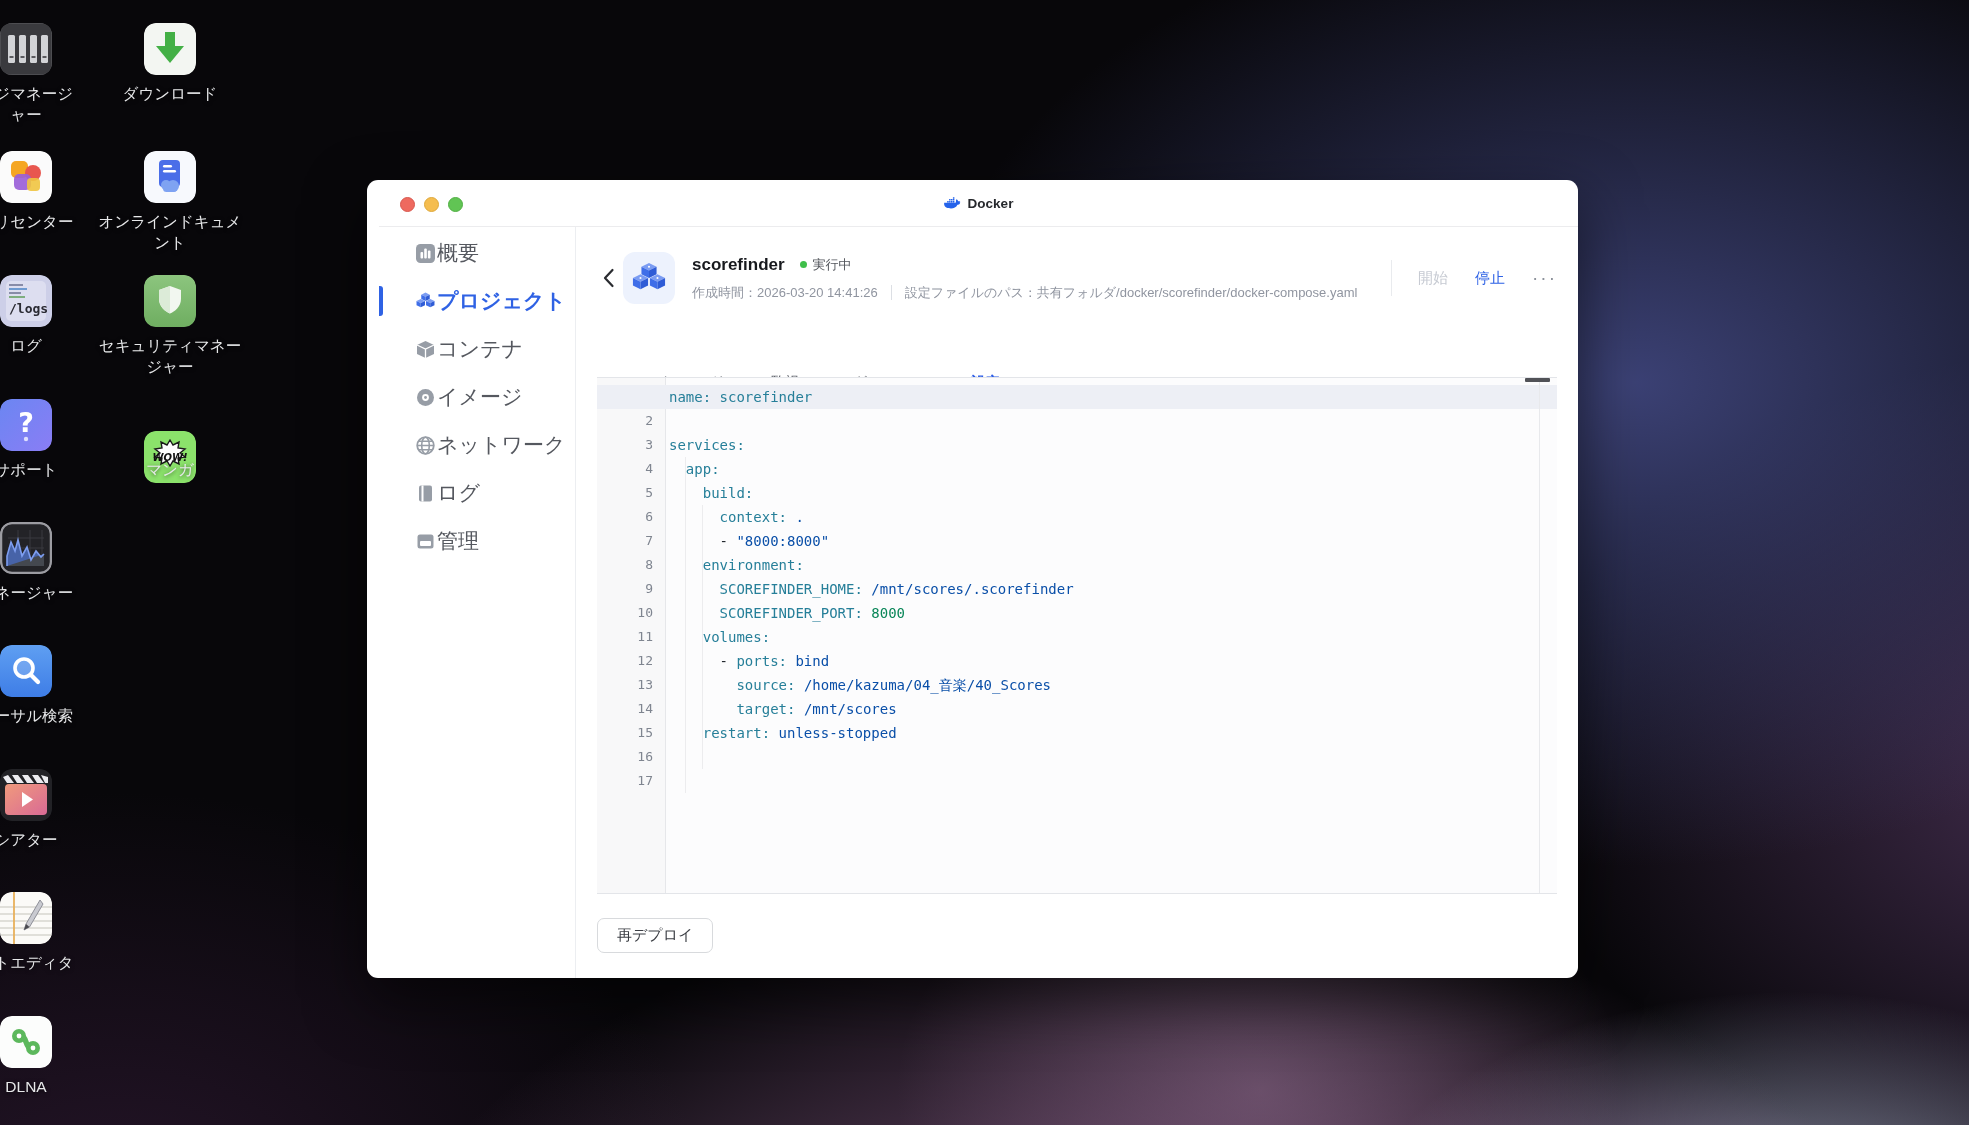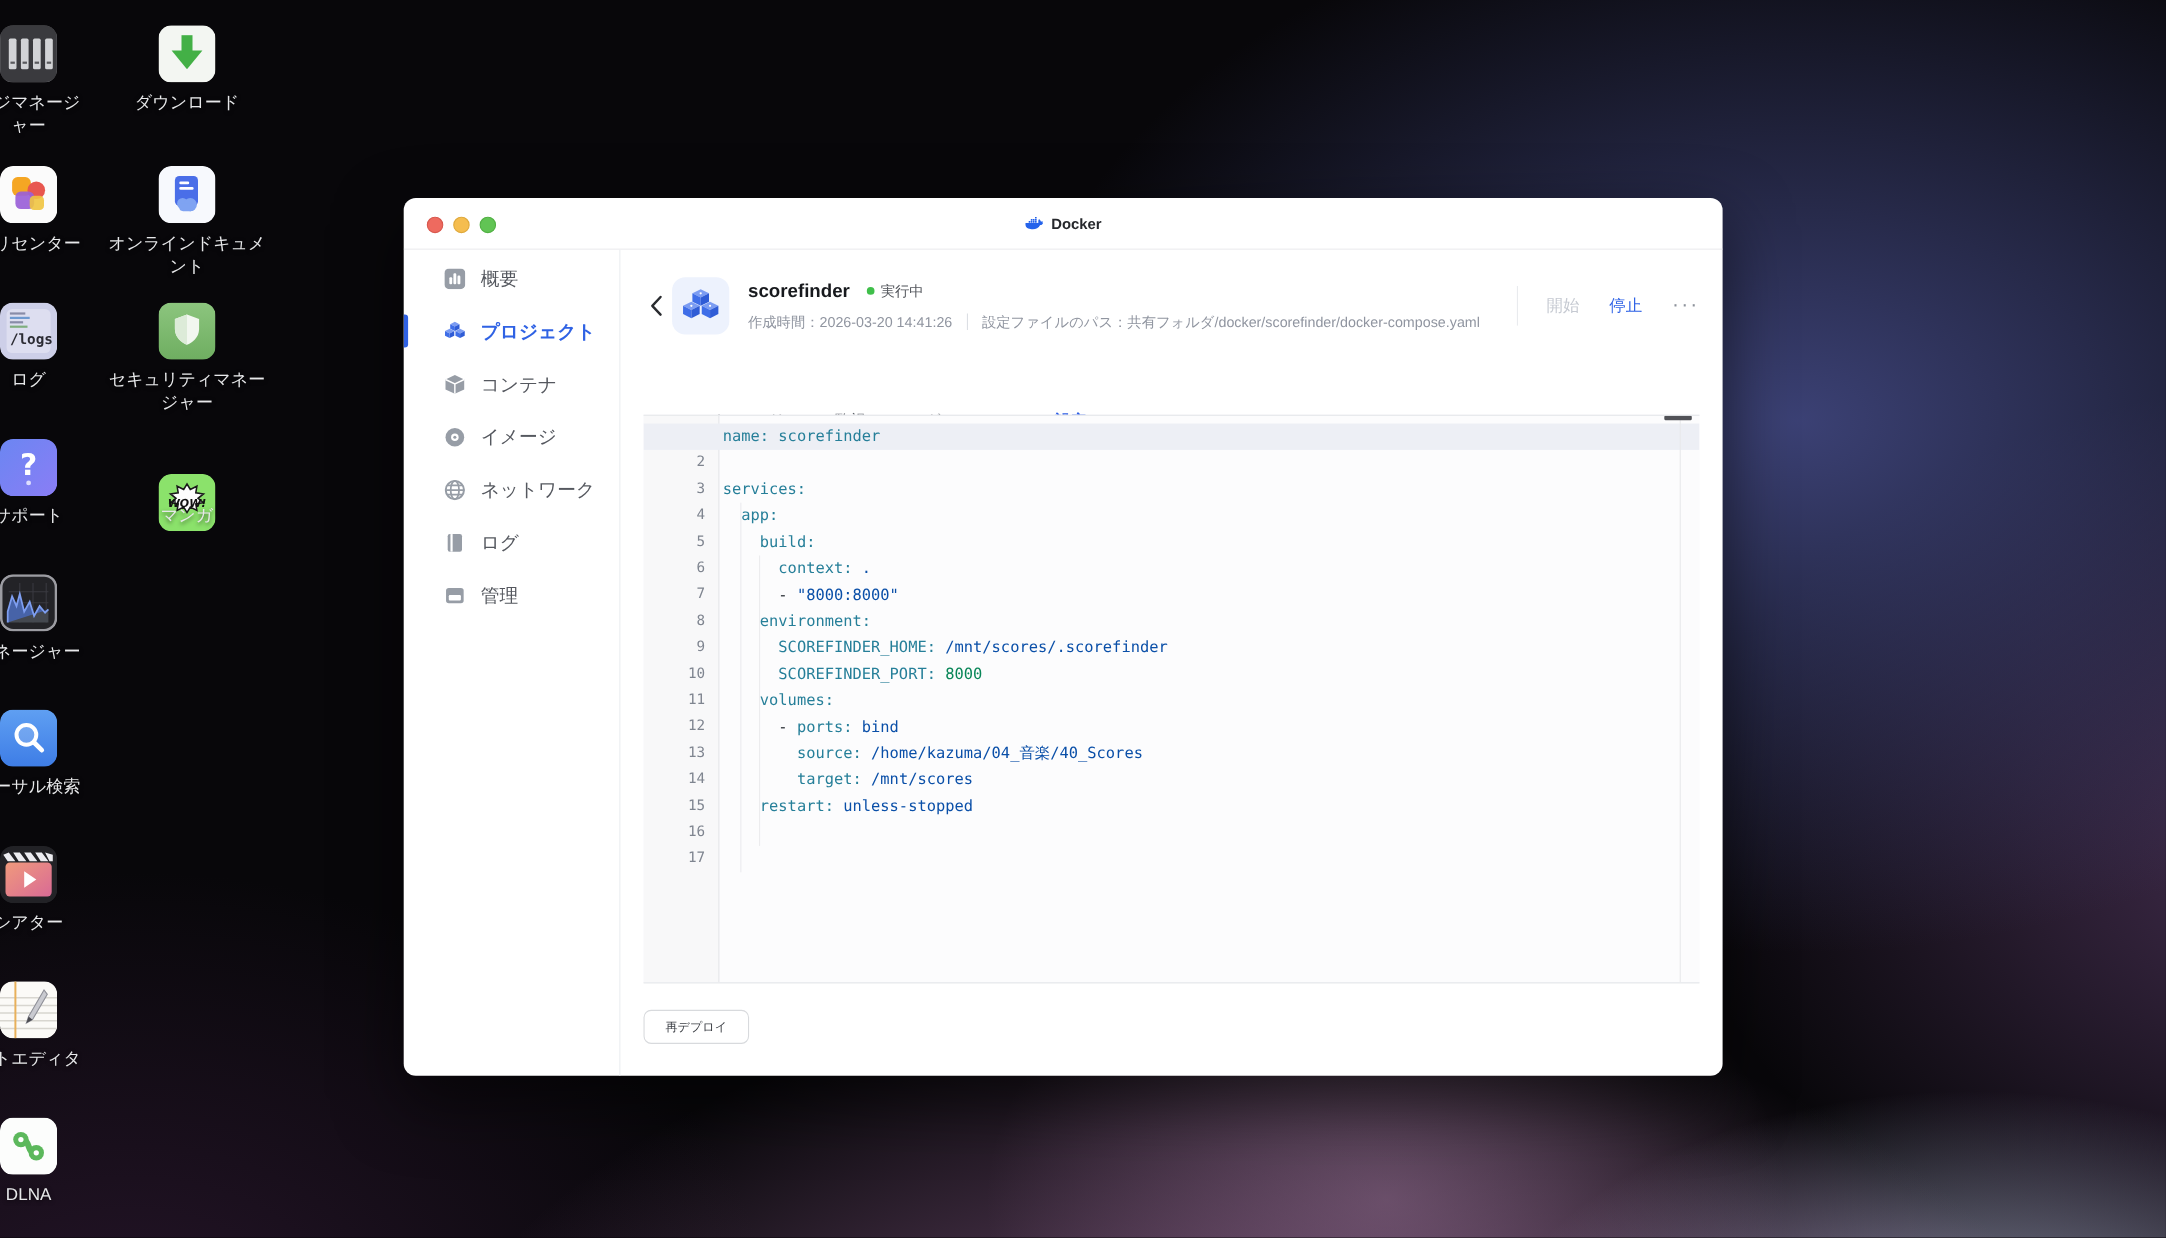--- a/index.html
+++ b/index.html
@@ -13,31 +13,31 @@
       radial-gradient(520px 380px at 64% 97%, rgba(226,178,220,.35), rgba(226,178,220,0) 70%),
       radial-gradient(1000px 700px at 108% 68%, rgba(120,80,140,.55), rgba(120,80,140,0) 60%),
       radial-gradient(900px 650px at 6% 108%, rgba(44,24,48,.8), rgba(44,24,48,0) 65%),
       #08070a;
   }
   .dk-icon{position:absolute;width:52px;height:52px;border-radius:12px;overflow:hidden;cursor:pointer;}
   .dk-label{position:absolute;width:152px;text-align:center;color:#e7e8ea;font-size:15.5px;line-height:21px;
     white-space:pre-line;text-shadow:0 1px 4px rgba(0,0,0,.65);}
   
   #window{position:absolute;left:367px;top:180px;width:1199px;height:798px;background:#fff;
-    border-radius:11px;box-shadow:0 22px 60px rgba(0,0,0,.55);overflow:hidden;}
+    border-radius:11px;box-shadow:0 22px 60px rgba(0,0,0,.55);overflow:hidden;padding-left:12px;}
   .titlebar{height:46px;border-bottom:1px solid #ececee;display:flex;align-items:center;justify-content:center;position:relative;}
   .traffic{position:absolute;left:21px;top:17px;display:flex;gap:9px;}
   .tl{width:13px;height:13px;border-radius:50%;}
   .tl-red{background:#ee6a5f;border:.5px solid #d8584e;}
   .tl-yellow{background:#f5bd4f;border:.5px solid #dfa93c;}
   .tl-green{background:#61c454;border:.5px solid #51b043;}
   .titlebar-title{display:flex;align-items:center;gap:7px;font-size:13.5px;font-weight:bold;color:#26282c;}
   .window-body{display:flex;height:751px;}
   .sidebar{width:197px;border-right:1px solid #eceef1;box-sizing:border-box;padding-top:2px;}
-  .side-item{height:48px;display:flex;align-items:center;gap:14px;padding-left:37px;font-size:17px;color:#55585f;
+  .side-item{height:48px;display:flex;align-items:center;gap:2px;padding-left:37px;font-size:21px;color:#55585f;
     position:relative;cursor:pointer;text-align:center;}
   .side-item .si-ic{width:19px;height:19px;display:flex;align-items:center;justify-content:center;}
   .side-item.active{color:#2f62e4;font-weight:bold;}
   .side-item.active::before{content:"";position:absolute;left:0;top:9px;bottom:9px;width:4px;border-radius:0 3px 3px 0;background:#2f62e4;}
   .main{flex:1;position:relative;padding:0 21px;box-sizing:border-box;}
   .proj-header{position:absolute;left:21px;right:21px;top:23px;height:56px;display:flex;align-items:center;}
   .back-btn{width:22px;height:52px;display:flex;align-items:center;justify-content:center;cursor:pointer;margin-right:4px;}
   .proj-icon{width:52px;height:52px;border-radius:12px;background:#edf2fd;display:flex;align-items:center;justify-content:center;}
   .proj-info{margin-left:17px;}
   .proj-title-row{display:flex;align-items:center;}
@@ -67,21 +67,21 @@
   .code-line{height:24px;white-space:pre;position:relative;padding-left:3px;}
   .active-line-bg{position:absolute;left:0;right:0;top:7px;height:24px;background:#edeff5;}
   .guide{position:absolute;width:1px;background:#ececee;}
   .tk-k{color:#267f99;}
   .tk-s{color:#0a4fa8;}
   .tk-num{color:#098658;}
   .tk-d{color:#24292f;}
   .vscroll{position:absolute;right:17px;top:0;bottom:0;width:1px;background:#e8e9ec;}
   .hthumb{position:absolute;right:7px;top:0;width:25px;height:4px;background:#515257;border-radius:1px;}
   .redeploy-btn{position:absolute;left:21px;top:691px;padding:7px 19px;border:1px solid #d8dadd;border-radius:7px;
-    background:#fff;font-size:11px;color:#3b3e44;cursor:pointer;}
+    background:#fff;font-size:15px;color:#3b3e44;cursor:pointer;}
 </style>
 </head>
 <body>
 
 <div id="desktop-icons">
     <div class="dk-icon" style="left: 0px; top: 23px;"><svg width="52" height="52">
         <rect width="52" height="52" rx="11" fill="#3a3a3e" stroke="#606064"></rect>
         <g fill="#d2d3d6">
           <rect x="8" y="12" width="7" height="28" rx="1.5"></rect>
           <rect x="19" y="12" width="7" height="28" rx="1.5"></rect>

